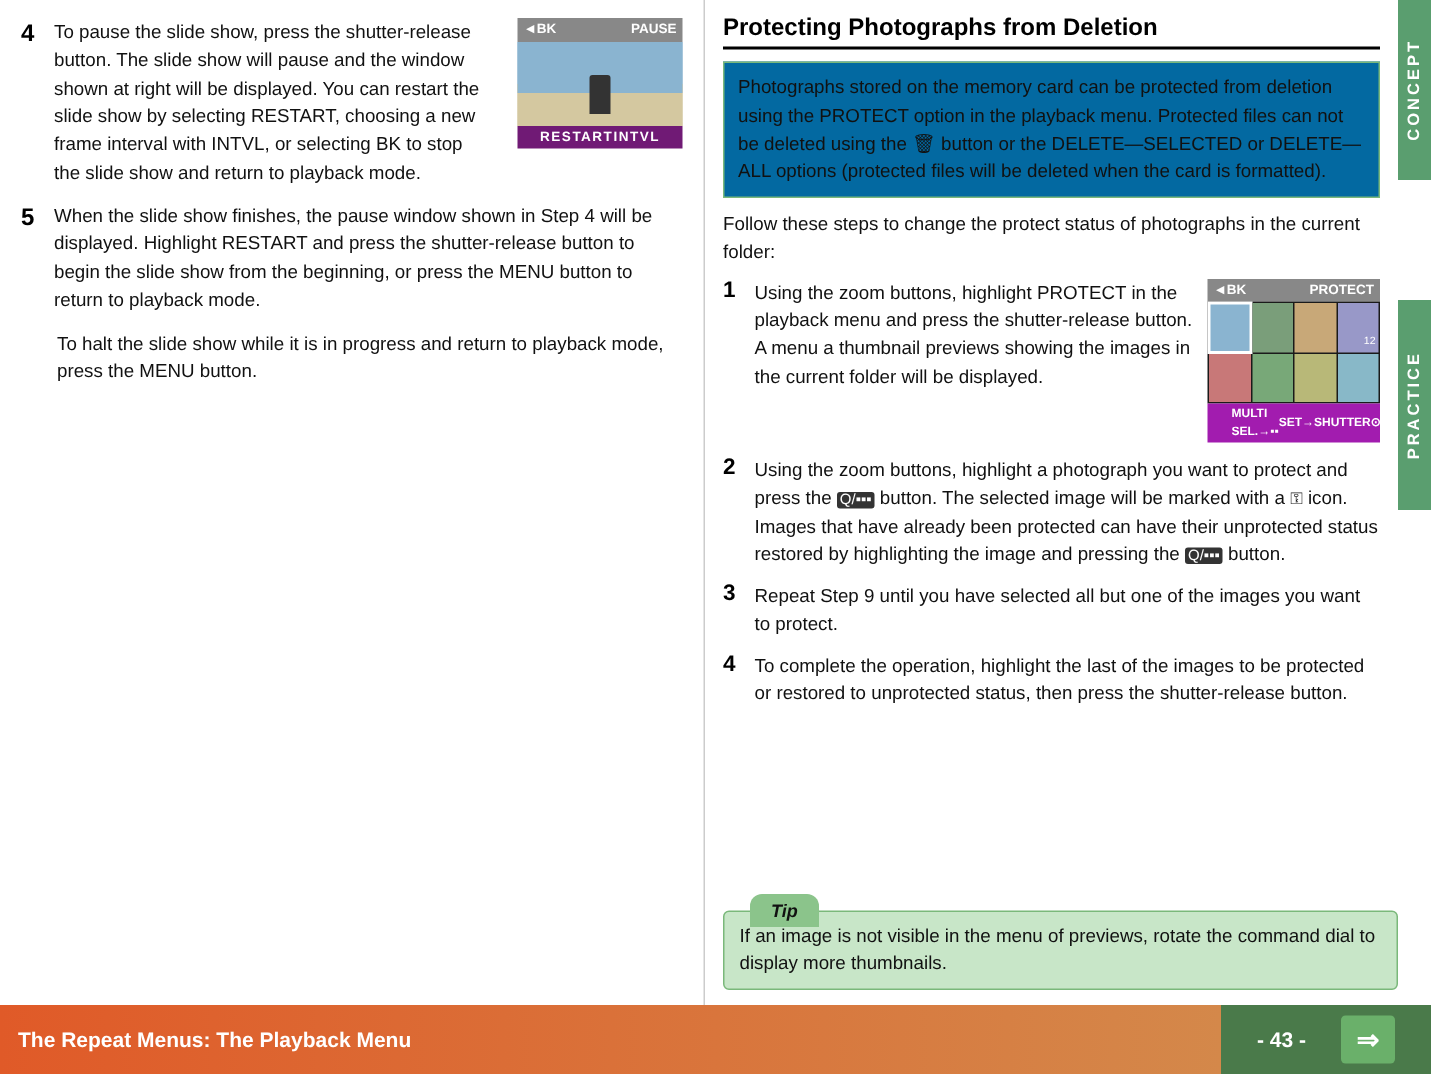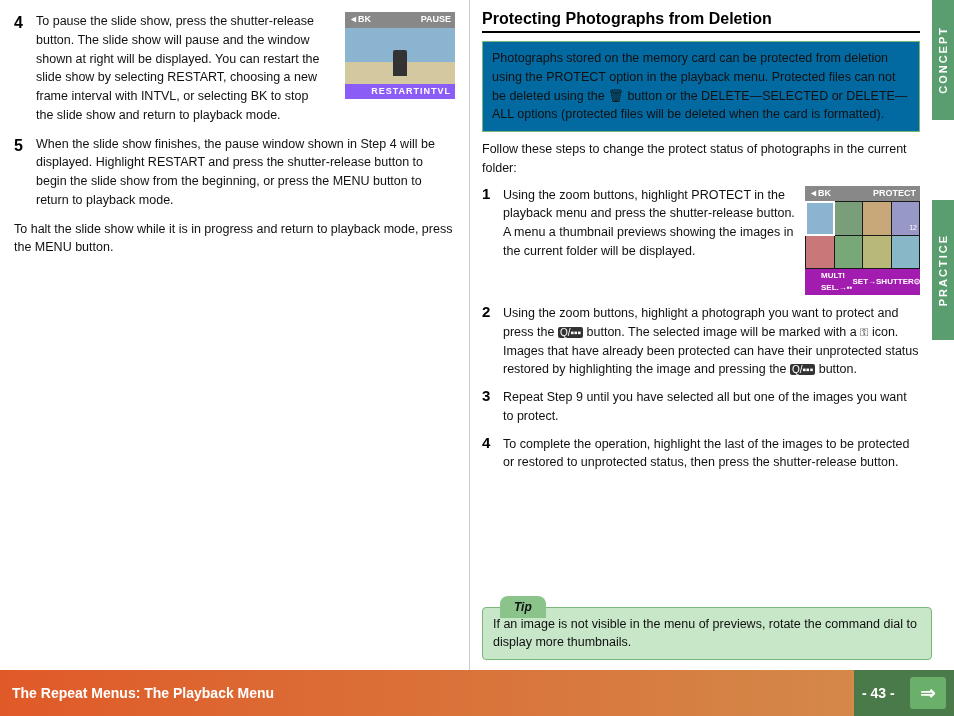--- a/index.html
+++ b/index.html
@@ -77,36 +77,37 @@
       background: linear-gradient(to bottom, #8ab4d0 50%, #d4c8a0 50%);
       width: 110px;
       height: 56px;
       display: flex;
       align-items: center;
       justify-content: center;
       position: relative;
     }
 
     .slideshow-bottom-bar {
-      background: #8b5cf6;
-      display: flex;
-      align-items: center;
-      justify-content: flex-end;
+      background: #701a75;
+      display: flex;
+      align-items: center;
+      justify-content: center;
       padding: 1px 4px;
       font-size: 9px;
       color: #fff;
       font-weight: bold;
       letter-spacing: 1px;
     }
 
     .para-block {
       margin-bottom: 10px;
       font-size: 12.5px;
       color: #111;
       line-height: 1.5;
+      margin-left: 24px;
     }
 
     
     .right-panel {
       width: 484px;
       padding: 10px 12px 10px 12px;
       position: relative;
     }
 
     
@@ -321,25 +322,25 @@
     }
 
     .footer-left-text {
       color: #fff;
       font-weight: bold;
       font-size: 14px;
     }
 
     .footer-right {
       background: #4a7a4a;
-      width: 100px;
+      width: 140px;
       display: flex;
       align-items: center;
       justify-content: space-between;
-      padding: 0 8px;
+      padding: 0 24px;
     }
 
     .footer-page {
       color: #fff;
       font-weight: bold;
       font-size: 14px;
     }
 
     .footer-arrow {
       background: #6ab06a;

